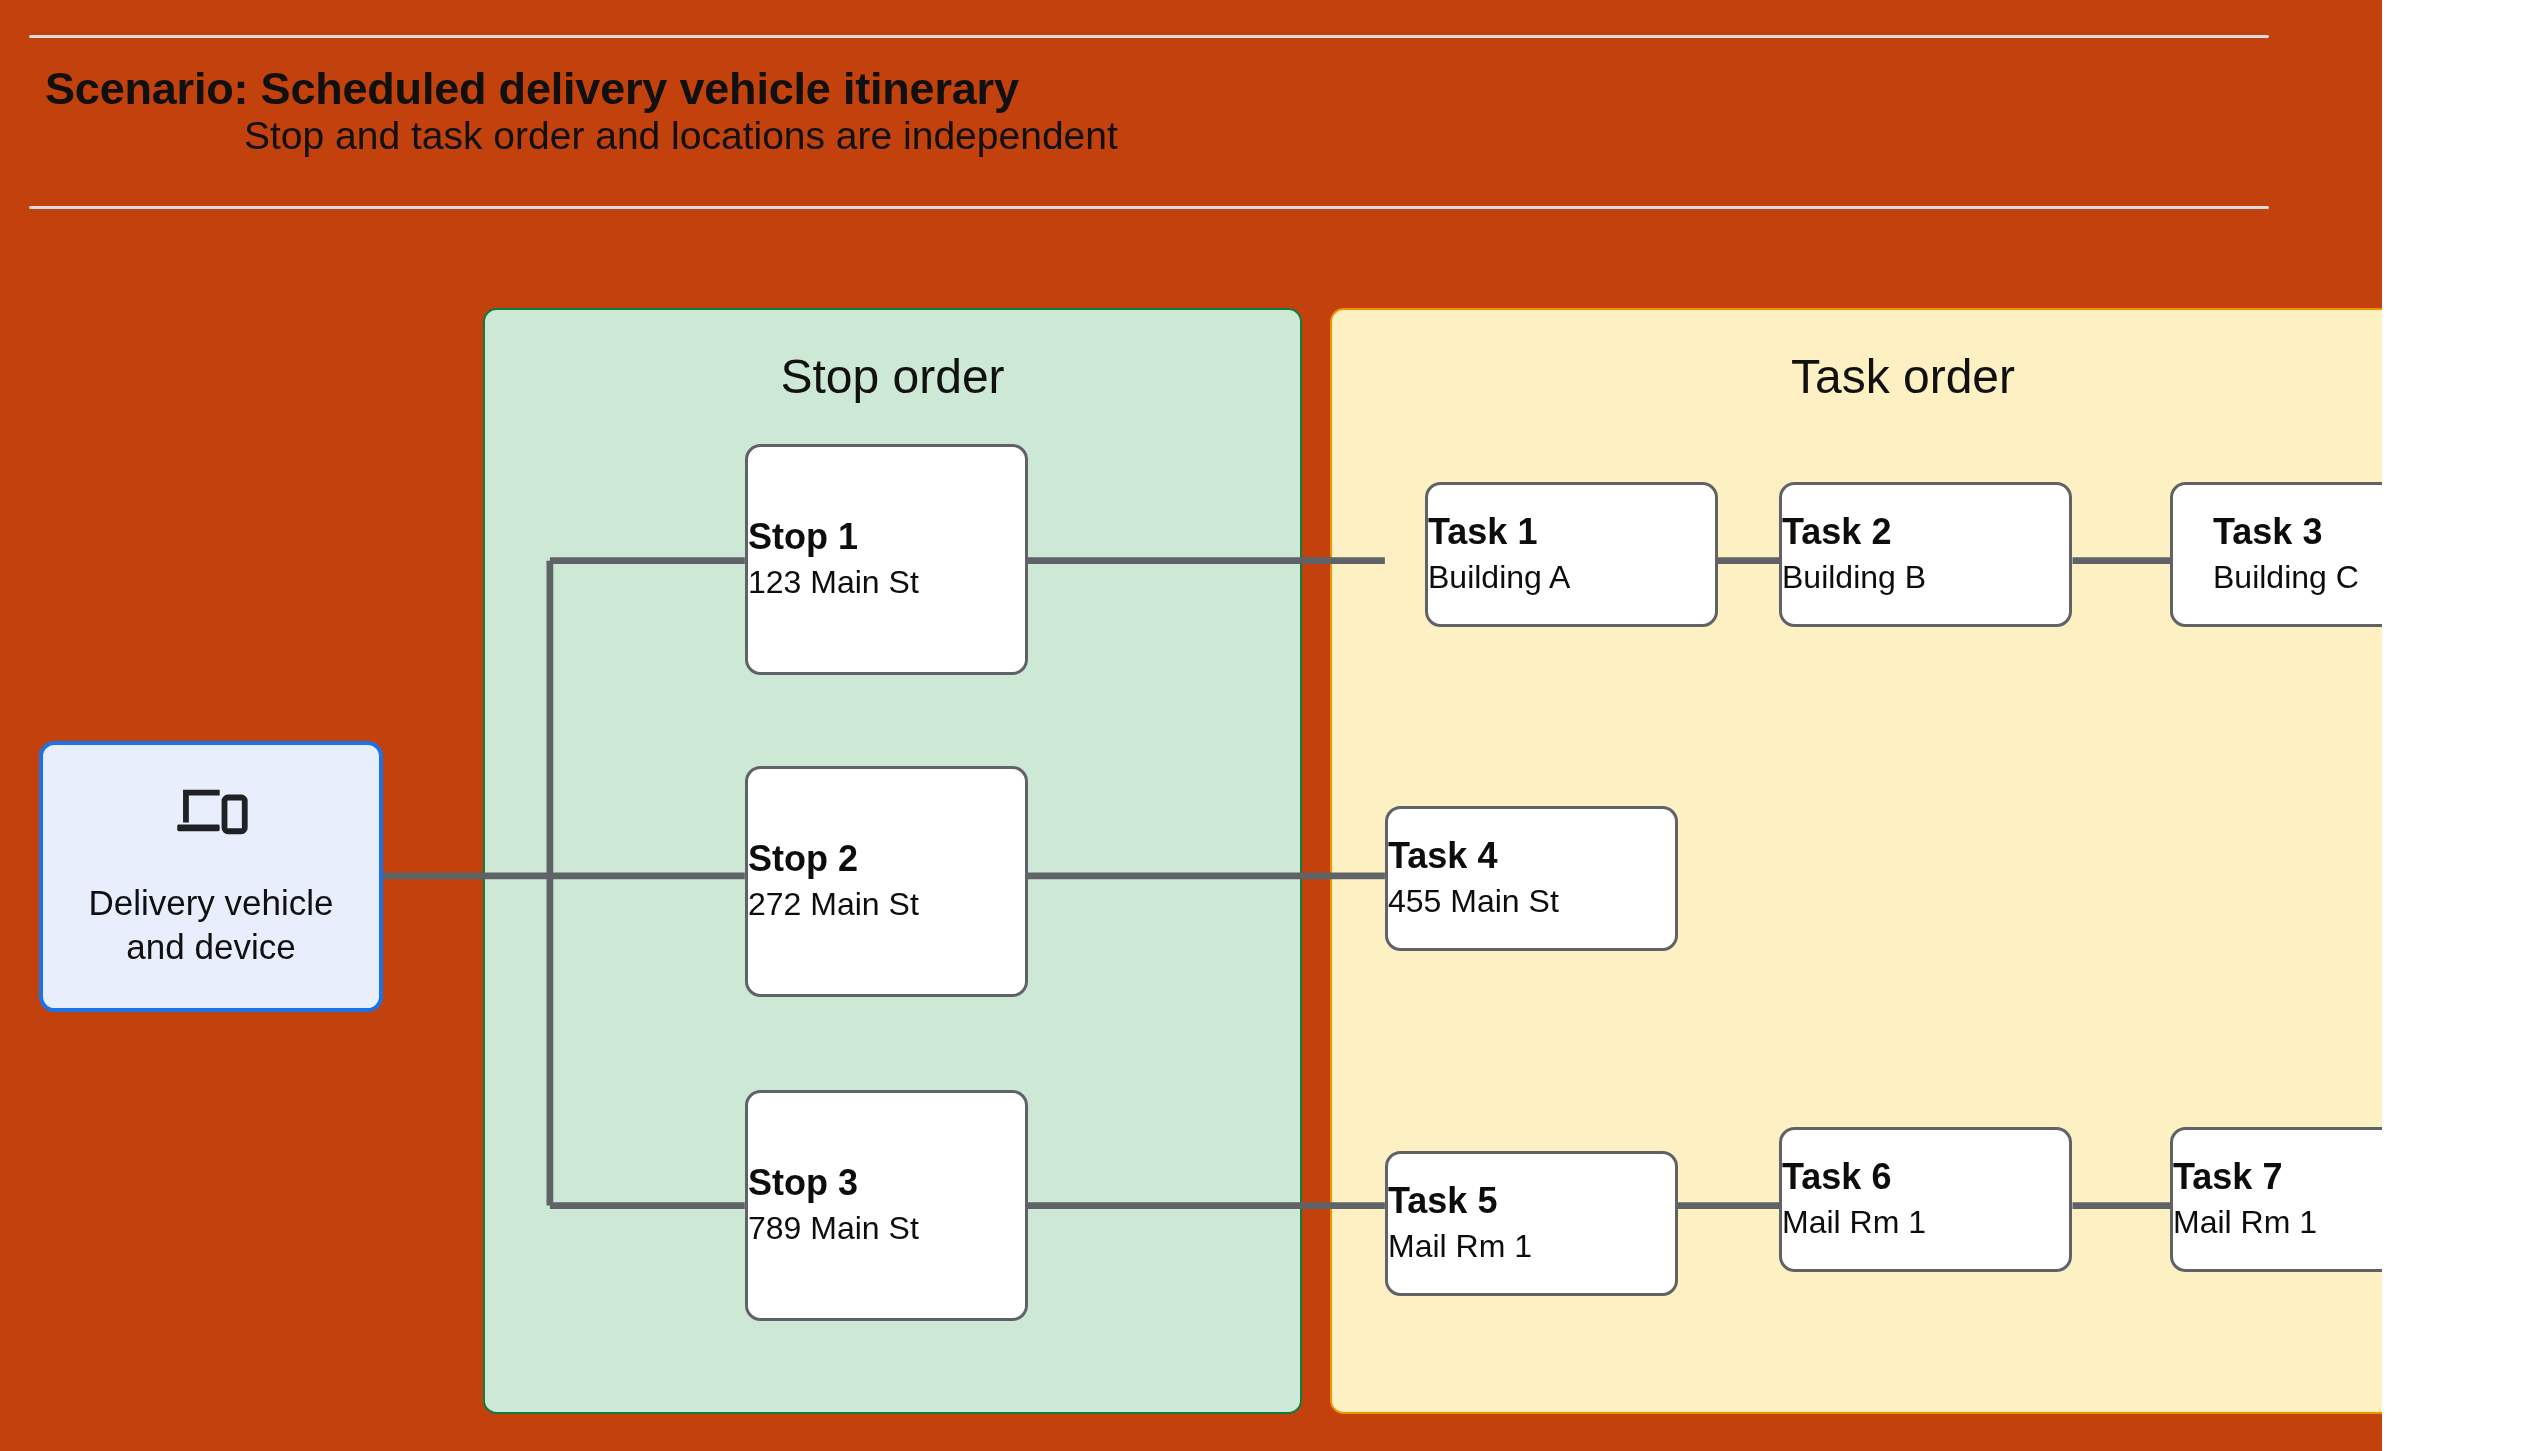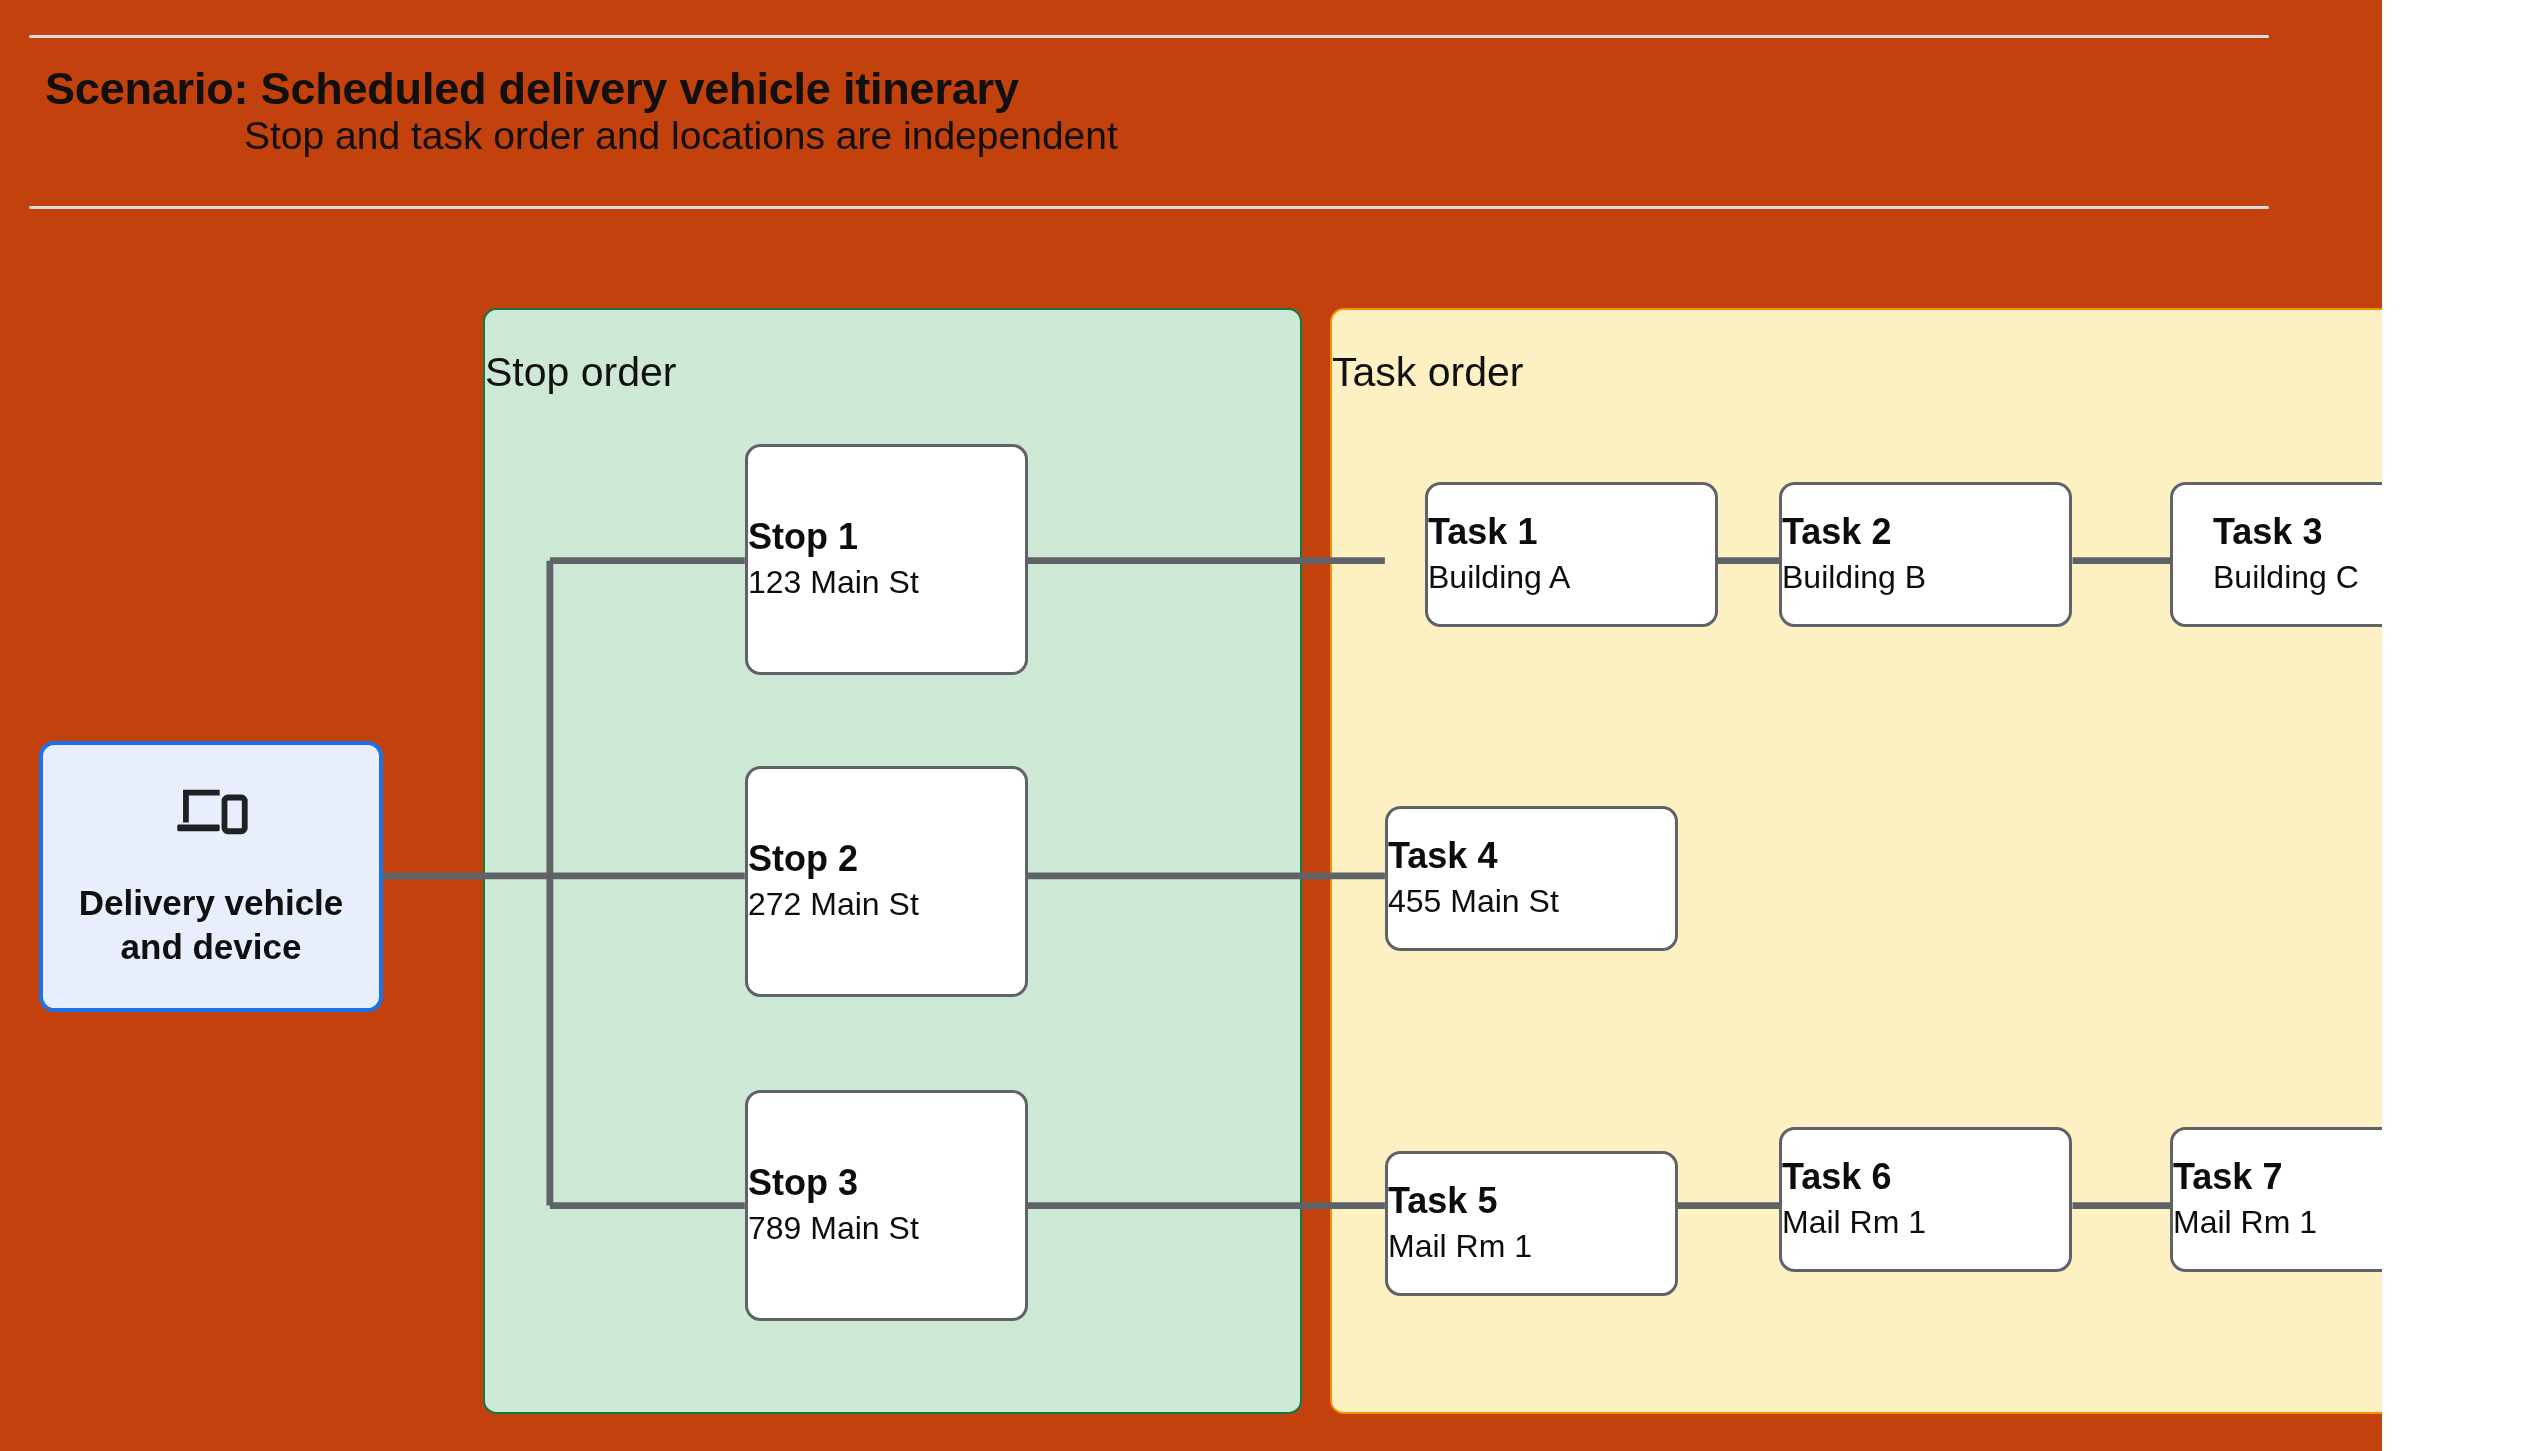--- a/index.html
+++ b/index.html
@@ -72,21 +72,22 @@
     width: 1146px;
     height: 1106px;
     background: #fdf0c2;
     border: 2.9px solid #f29100;
   }
   .panel-title {
     position: absolute;
     top: 39px;
     left: 0;
     width: 100%;
-    font-size: 41px;
+    text-align: center;
+    font-size: 48px;
     font-weight: 400;
     color: #111111;
     pointer-events: none;
   }
 
   
   #wires {
     position: absolute;
     left: 0; top: 0;
     width: 2538px;
@@ -157,21 +158,21 @@
     justify-content: center;
     z-index: 3;
   }
   #vehicle-icon {
     width: 76px;
     height: 54px;
     margin-bottom: 43px;
   }
   #vehicle-label {
     font-size: 35px;
-    font-weight: 700;
+    font-weight: 400;
     color: #101010;
     text-align: center;
     line-height: 1.25;
     white-space: pre-line;
   }
 </style>
 </head>
 <body>
 
 <div id="canvas">

